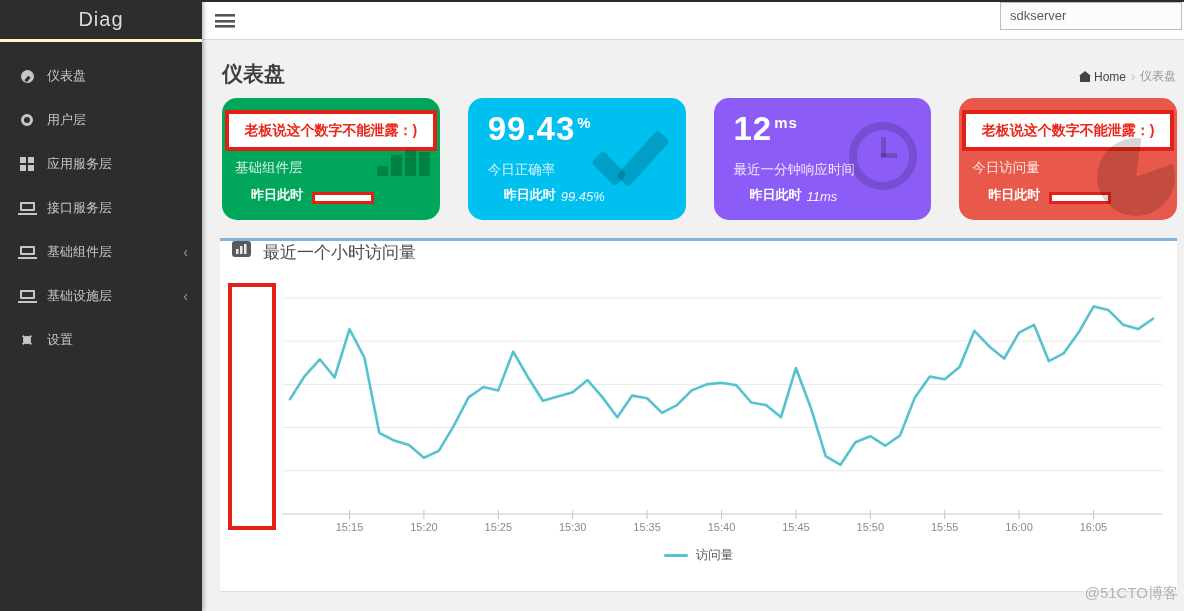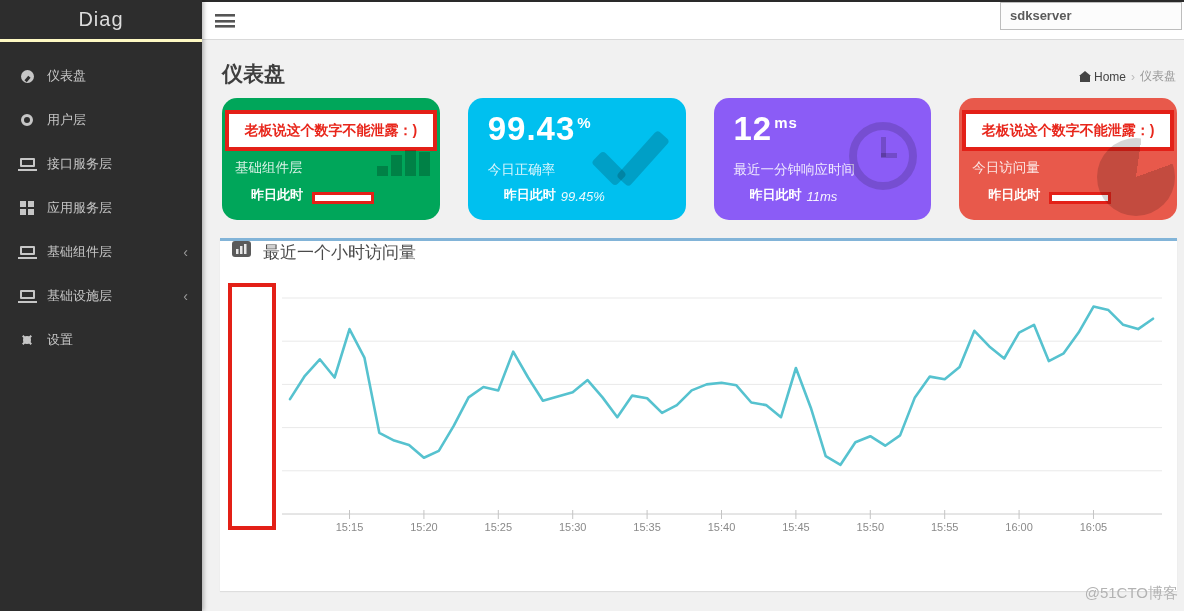--- a/index.html
+++ b/index.html
@@ -22,21 +22,21 @@
   .i-laptop:after { content:""; position:absolute; left:-4px; top:9px; width:19px; height:2px; background:#c6c6c6; }
   .i-gear { width:8px; height:8px; border-radius:50%; border:3px solid #c6c6c6; position:relative; }
   .i-gear:before { content:""; position:absolute; left:-5px; top:0px; width:12px; height:2px; background:#c6c6c6; transform:rotate(45deg); }
   .i-gear:after { content:""; position:absolute; left:-5px; top:0px; width:12px; height:2px; background:#c6c6c6; transform:rotate(-45deg); }
 
   
   .navbar { position:absolute; left:202px; top:0; width:982px; height:40px; background:#fff; border-bottom:1px solid #d9d9d9; border-top:2px solid #2a2a2a; z-index:4; }
   .hamburger { position:absolute; left:13px; top:12px; width:20px; height:14px; background:
       linear-gradient(#555,#555), linear-gradient(#555,#555), linear-gradient(#555,#555);
       background-size:20px 2.6px; background-repeat:no-repeat; background-position:0 0, 0 5.5px, 0 11px; cursor:pointer; }
-  .server-select { position:absolute; right:2px; top:0px; width:182px; height:28px; background:#fcfcfc; border:1px solid #bdbdbd; color:#5a5a5a; font-size:13px; line-height:26px; padding-left:9px; cursor:pointer;font-weight:bold; }
+  .server-select { position:absolute; right:2px; top:0px; width:182px; height:28px; background:#fcfcfc; border:1px solid #bdbdbd; color:#5a5a5a; font-size:13px; line-height:26px; padding-left:9px; cursor:pointer; }
 
   
   .content { position:absolute; left:202px; top:40px; width:982px; height:571px; }
   .content-header { position:relative; height:58px; }
   .page-title { position:absolute; left:20px; top:20px; font-size:21px; font-weight:600; color:#3f3f3f; }
   .breadcrumb { position:absolute; right:8px; top:28px; font-size:12px; color:#999; display:flex; align-items:center; gap:5px; }
   .breadcrumb .home-link { color:#444; cursor:pointer; display:flex; align-items:center; gap:4px; }
   .i-house { width:10px; height:6px; background:#444; position:relative; margin-top:4px; }
   .i-house:before { content:""; position:absolute; left:-1px; top:-5px; border-left:6px solid transparent; border-right:6px solid transparent; border-bottom:5px solid #444; }
   .crumb-sep { color:#bbb; }
@@ -103,29 +103,29 @@
       <span>仪表盘</span>
     </li>
     <li>
       <span class="mi">
           <span class="i-ring"></span>
         </span>
       <span>用户层</span>
     </li>
     <li>
       <span class="mi">
+          <span class="i-grid"></span>
+        </span>
+      <span>应用服务层</span>
+    </li>
+    <li>
+      <span class="mi">
           <span class="i-laptop"></span>
         </span>
       <span>接口服务层</span>
-    </li>
-    <li>
-      <span class="mi">
-          <span class="i-grid"></span>
-        </span>
-      <span>应用服务层</span>
     </li>
     <li>
       <span class="mi">
           <span class="i-laptop"></span>
         </span>
       <span>基础组件层</span>
       <span class="chevron">‹</span>
     </li>
     <li>
       <span class="mi">
@@ -251,17 +251,21 @@
           <line x1="724.6896551724138" y1="227" x2="724.6896551724138" y2="236" stroke="#c4c4c4" stroke-width="1"></line>
           <text x="724.6896551724138" y="248" text-anchor="middle">15:55</text>
           <line x1="799.0862068965517" y1="227" x2="799.0862068965517" y2="236" stroke="#c4c4c4" stroke-width="1"></line>
           <text x="799.0862068965517" y="248" text-anchor="middle">16:00</text>
           <line x1="873.4827586206897" y1="227" x2="873.4827586206897" y2="236" stroke="#c4c4c4" stroke-width="1"></line>
           <text x="873.4827586206897" y="248" text-anchor="middle">16:05</text>
           <polyline points="70.0,116.1 84.9,92.8 99.8,76.3 114.6,94.5 129.5,46.1 144.4,74.6 159.3,149.8 174.2,157.6 189.0,161.9 203.9,174.8 218.8,167.9 233.7,142.9 248.6,114.4 263.4,104.0 278.3,107.4 293.2,68.6 308.1,94.5 322.9,117.8 337.8,113.5 352.7,109.2 367.6,97.1 382.5,114.4 397.3,134.2 412.2,112.6 427.1,115.2 442.0,129.9 456.9,122.1 471.7,107.4 486.6,101.4 501.5,99.7 516.4,102.3 531.3,119.5 546.1,122.1 561.0,134.2 575.9,85.0 590.8,124.7 605.7,173.1 620.5,181.8 635.4,159.3 650.3,153.2 665.2,162.7 680.1,152.4 694.9,114.4 709.8,93.6 724.7,96.2 739.6,84.1 754.4,47.8 769.3,63.4 784.2,75.5 799.1,49.6 814.0,41.8 828.8,78.1 843.7,70.3 858.6,49.6 873.5,23.6 888.4,27.1 903.2,41.8 918.1,46.1 933.0,35.7" fill="none" stroke="#56c2cf" stroke-width="2.6" stroke-linejoin="round" stroke-linecap="round"></polyline>
         </svg>
       <div class="yaxis-redaction"></div>
     </div>
+    <div class="legend">
+      <span class="legend-dash"></span>
+      <span class="legend-label">访问量</span>
+    </div>
   </section>
 
 </main>
 
 <div class="watermark">@51CTO博客</div>
 
 </body></html>

